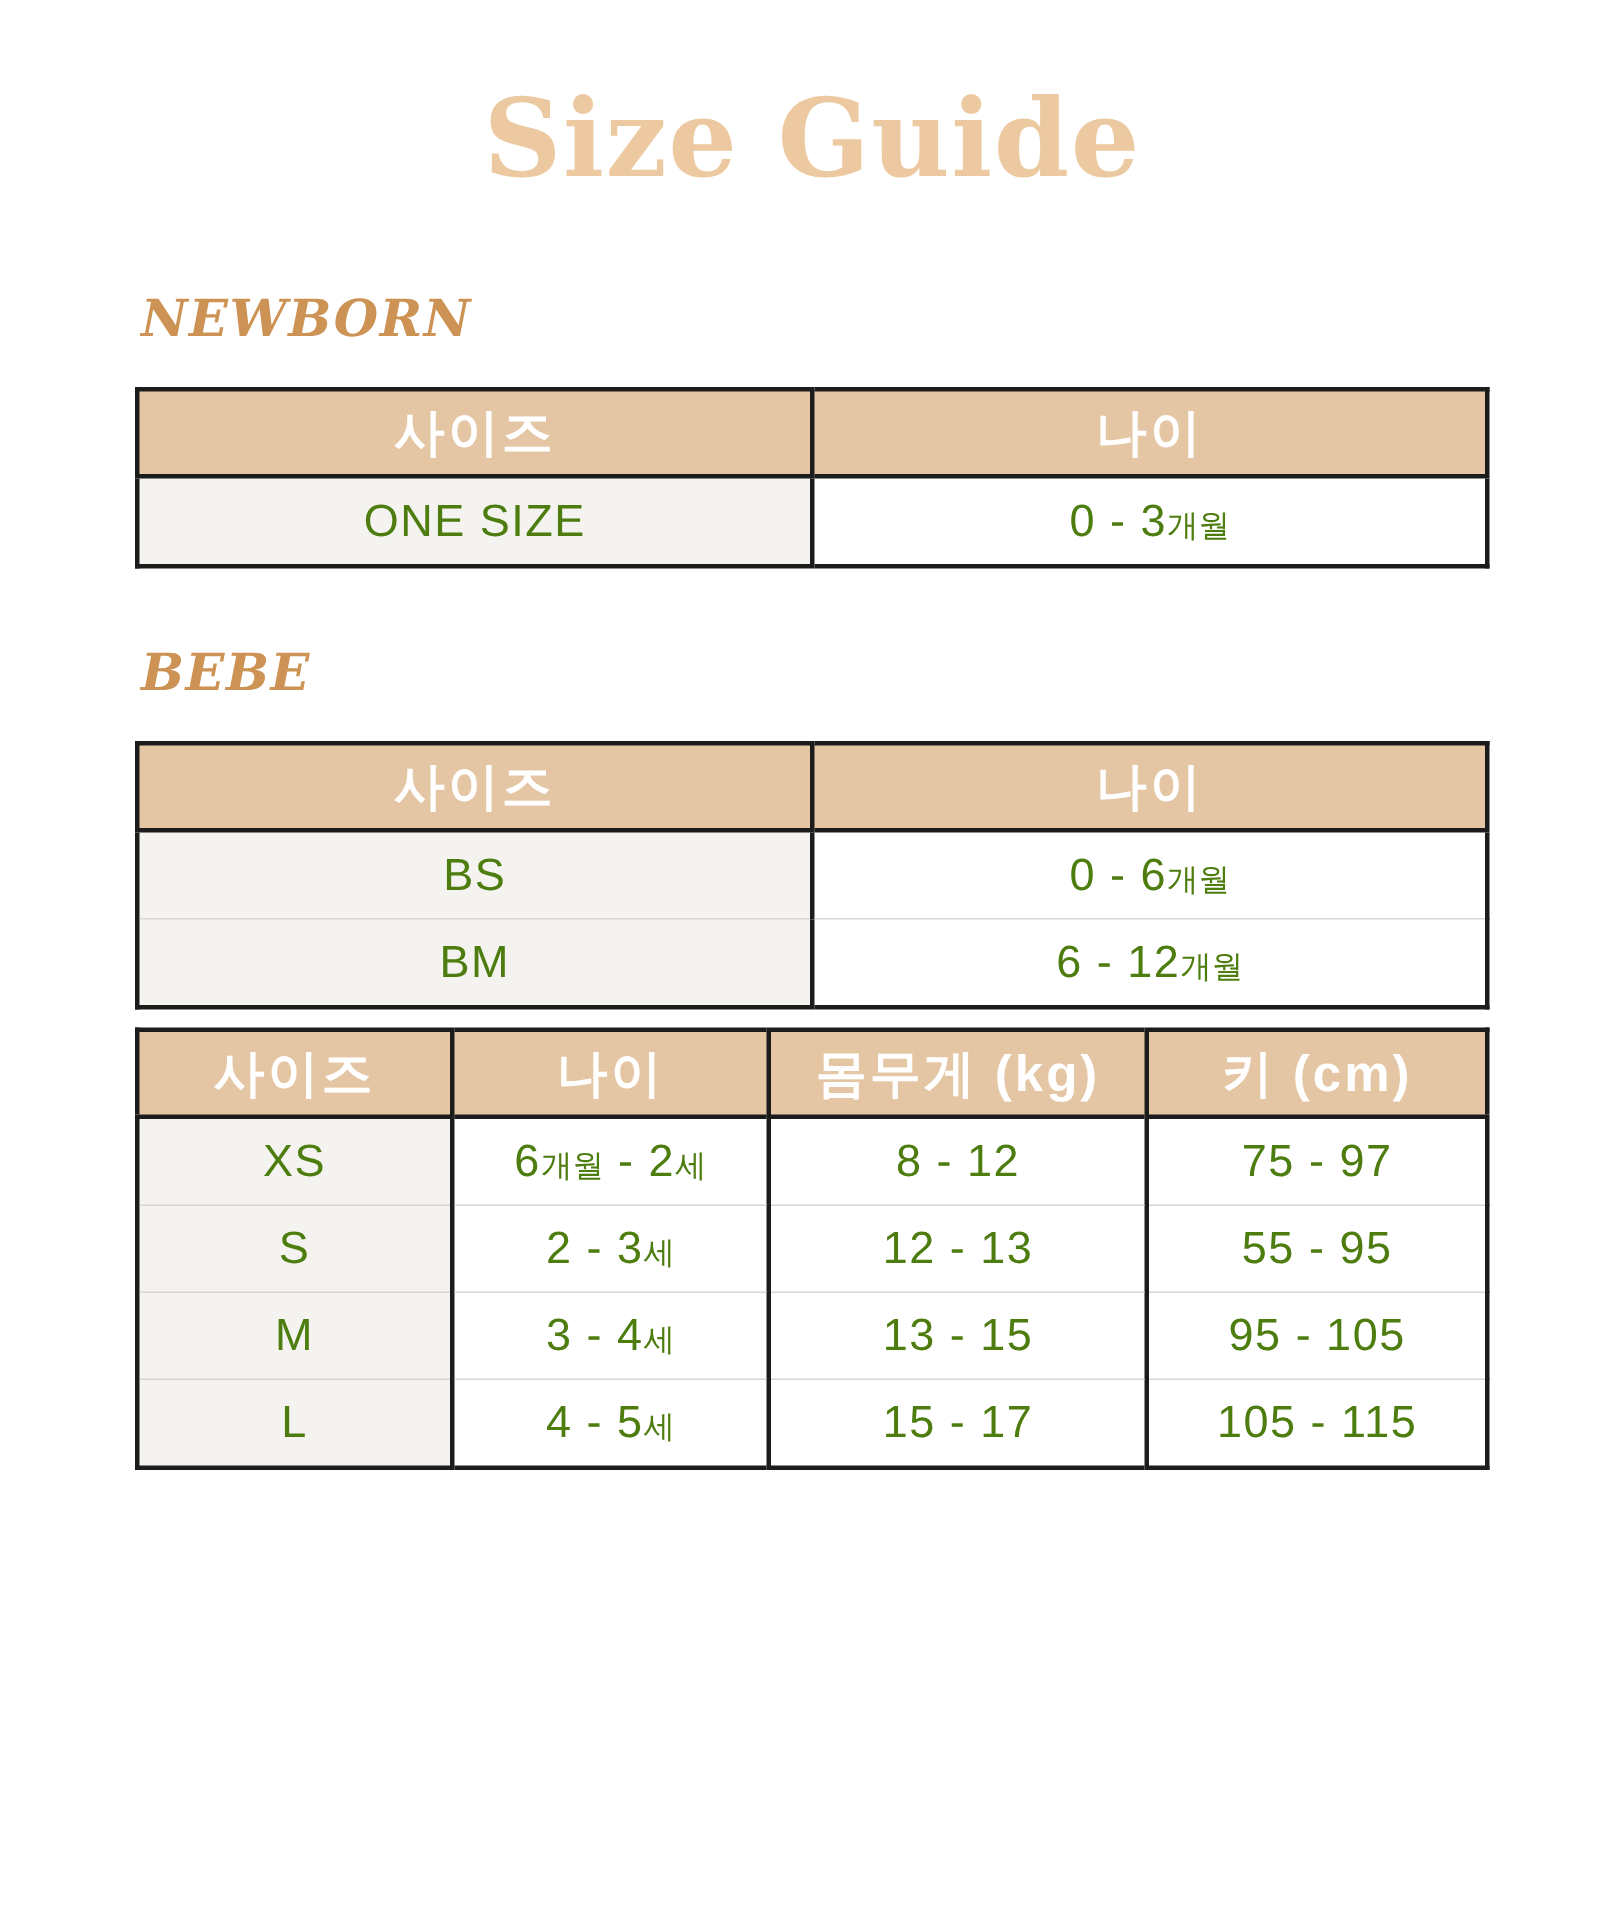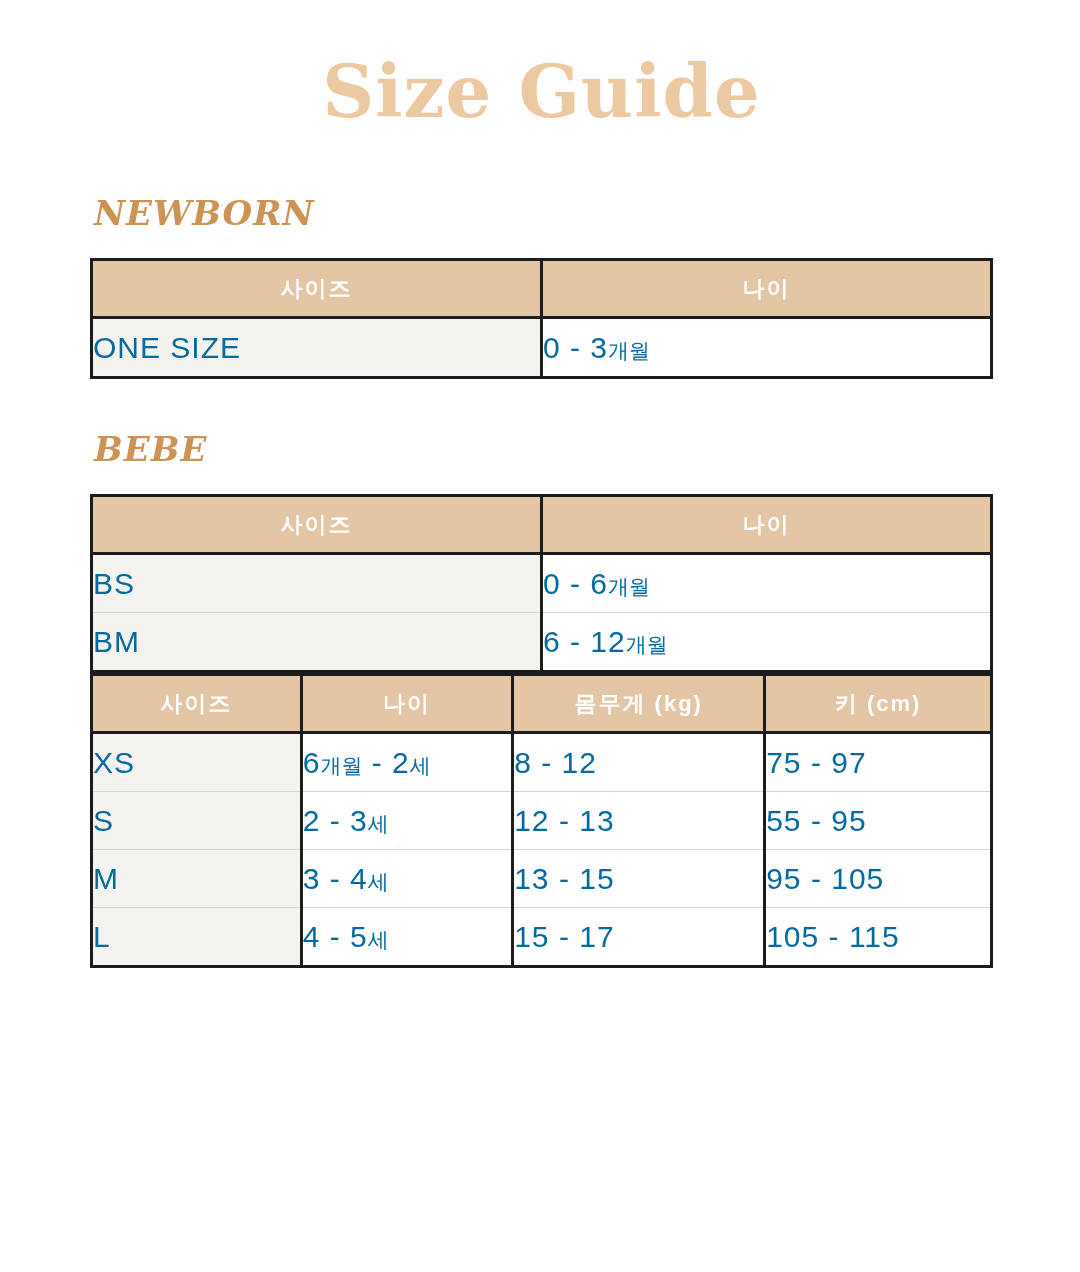--- a/index.html
+++ b/index.html
@@ -19,21 +19,21 @@
   .page-title {
     font-family: "DejaVu Serif", serif;
     font-weight: 700;
     font-size: 72px;
     line-height: 1.1;
     text-align: center;
     color: #ecc9a0;
     margin: 0;
     letter-spacing: 1px;
   }
-  .section { margin-top: 0; }
+  .section { margin-top: 12px; }
   .section-label {
     font-family: "DejaVu Serif", serif;
     font-style: italic;
     font-weight: 700;
     font-size: 34px;
     letter-spacing: 1px;
     color: #cd9355;
     margin: 50px 0 25px 4px;
   }
   .section:first-of-type .section-label { margin-top: 62px; }
@@ -41,33 +41,34 @@
   table.size-table {
     width: 100%;
     border-collapse: collapse;
     table-layout: fixed;
     border: 3px solid #1c1c1c;
   }
   table.size-table th {
     height: 55px;
     background: #e5c6a4;
     color: #ffffff;
-    font-size: 22px;
+    font-size: 34px;
     font-weight: 700;
     letter-spacing: 2px;
     text-align: center;
     vertical-align: middle;
     padding: 0;
   }
   table.size-table td {
     height: 57px;
     background: #ffffff;
-    color: #0369a1;
+    color: #4d7c0f;
     font-size: 30px;
     font-weight: 500;
+    text-align: center;
     vertical-align: middle;
     padding: 0;
     letter-spacing: 1px;
   }
   table.size-table td:first-child { background: #f5f3ef; }
   table.size-table th + th,
   table.size-table td + td { border-left: 3px solid #1c1c1c; }
   table.size-table thead tr { border-bottom: 3px solid #1c1c1c; }
   table.size-table tbody tr + tr td { border-top: 1px solid #d8d6d2; }
   .kr-suffix { font-size: 21px; letter-spacing: 0; }

